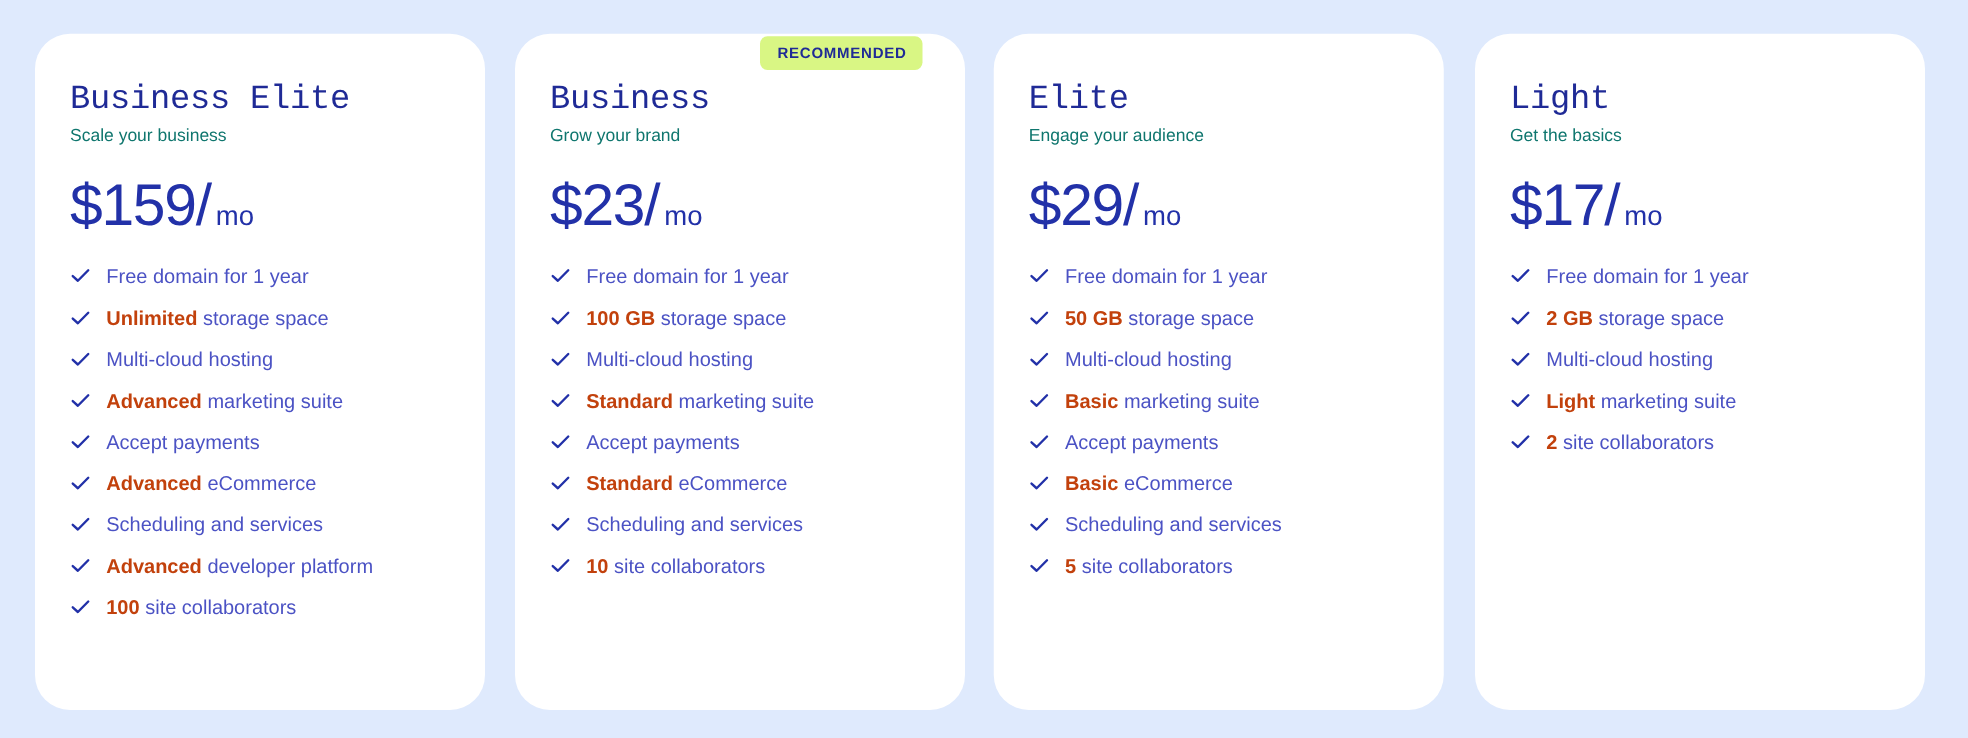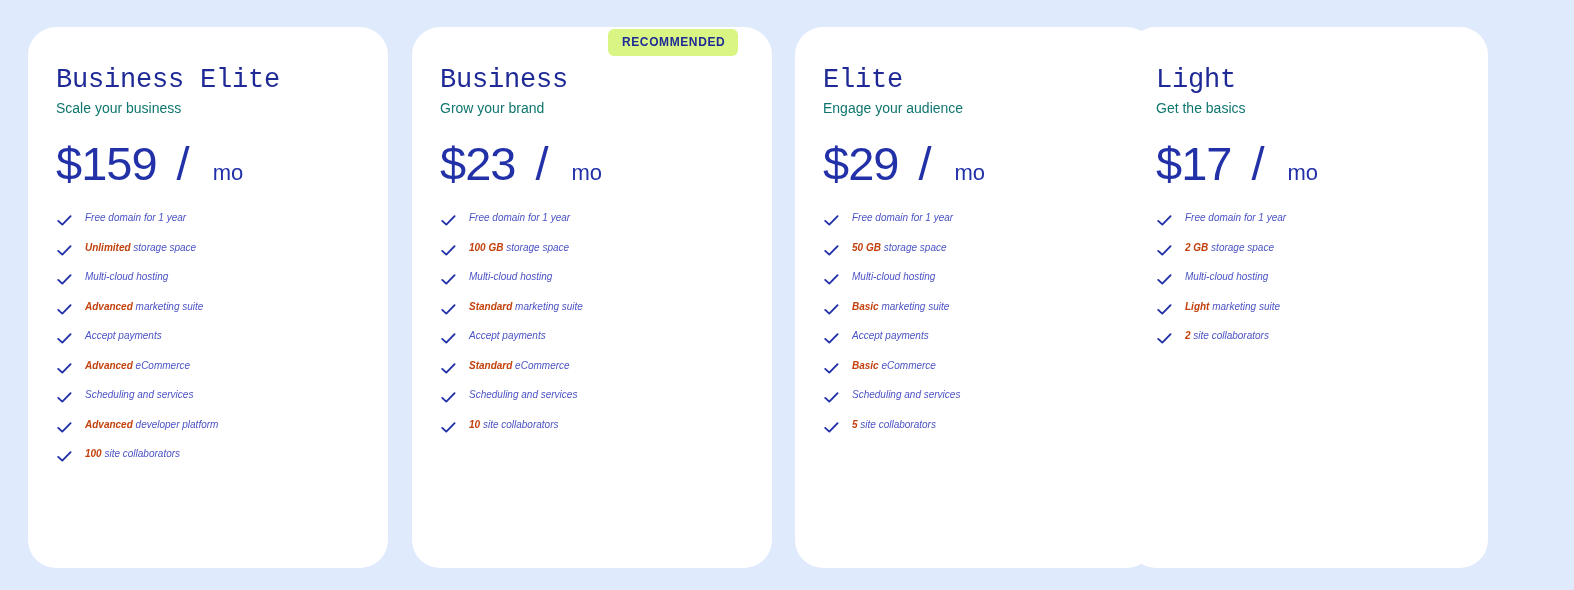--- a/index.html
+++ b/index.html
@@ -23,21 +23,21 @@
     top: 27px;
     width: 360px;
     height: 541px;
     background: #ffffff;
     border-radius: 28px;
     padding: 38px 0 0 28px;
   }
   .plan-card.c0 { left: 28px; }
   .plan-card.c1 { left: 412px; }
   .plan-card.c2 { left: 795px; }
-  .plan-card.c3 { left: 1128px; }
+  .plan-card.c3 { left: 1180px; }
 
   .badge {
     position: absolute;
     top: 29px;
     left: 608px;
     background: #d9f684;
     color: #1f2a96;
     font-size: 12px;
     font-weight: bold;
     letter-spacing: 0.6px;
@@ -63,21 +63,20 @@
     margin-top: 4px;
     line-height: 1.3;
   }
 
   .price-row {
     margin-top: 23px;
     display: flex;
     align-items: baseline;
     color: #2231a8;
     line-height: 1;
-    gap: 20px;
   }
   .price-amount {
     font-size: 47px;
     font-weight: 300;
     letter-spacing: -1px;
   }
   .price-slash {
     font-size: 47px;
     font-weight: 300;
   }
@@ -89,24 +88,23 @@
   }
 
   .feature-list {
     margin-top: 24px;
     list-style: none;
   }
   .feature-item {
     display: flex;
     align-items: flex-start;
     margin-bottom: 11.5px;
-    font-size: 10px;
+    font-size: 16px;
     color: #4b52c4;
     line-height: 1.35;
-    font-style: italic;
   }
   .check-icon {
     flex: 0 0 auto;
     width: 17px;
     height: 17px;
     margin-right: 12px;
     margin-top: 1px;
   }
   .check-icon svg { display: block; }
   .feature-text b {

